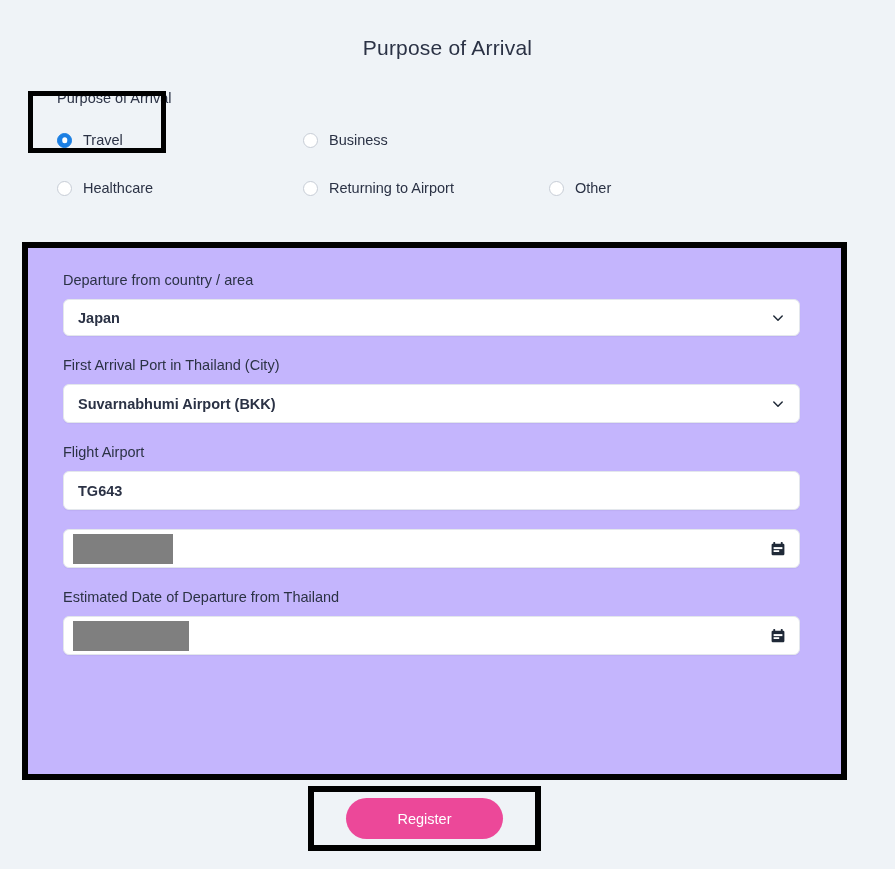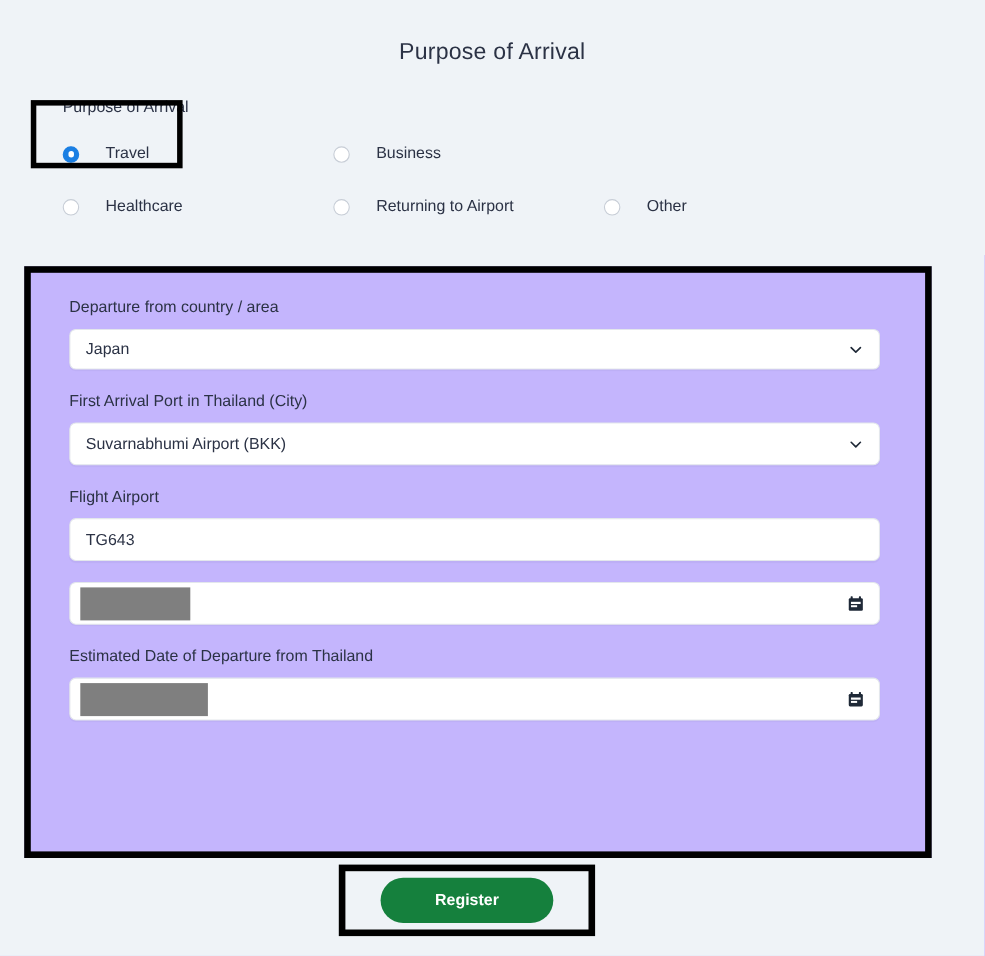--- a/index.html
+++ b/index.html
@@ -45,21 +45,21 @@
     width: 800px;
   }
   .radio-row {
     display: flex;
     align-items: center;
     height: 48px;
   }
   .radio-item {
     display: flex;
     align-items: center;
-    gap: 24px;
+    gap: 11px;
     font-size: 14.5px;
     color: #2b3245;
     height: 48px;
   }
   .radio-col-1 { width: 246px; }
   .radio-col-2 { width: 246px; }
   .radio-col-3 { width: 246px; }
 
   .radio-dot {
     width: 15px;
@@ -128,20 +128,21 @@
     height: 37px;
     background: #ffffff;
     border: 1px solid #e3e7ec;
     border-radius: 6px;
     display: flex;
     align-items: center;
     padding: 0 14px;
     font-size: 14.5px;
     color: #2b3245;
     box-shadow: 0 1px 1px rgba(16,24,40,0.04);
+    font-weight: bold;
   }
   .input-box.tall { height: 39px; }
 
   .chev {
     position: absolute;
     right: 14px;
     top: 50%;
     transform: translateY(-50%);
     width: 14px;
     height: 14px;
@@ -177,30 +178,29 @@
     height: 65px;
     border: 6px solid #000000;
     display: flex;
     align-items: center;
     justify-content: center;
   }
   .register-btn {
     width: 157px;
     height: 41px;
     border-radius: 22px;
-    background: #15803d;
+    background: #ec4899;
     color: #ffffff;
     font-size: 14.5px;
     border: none;
     font-family: "Liberation Sans", sans-serif;
     cursor: pointer;
     display: flex;
     align-items: center;
     justify-content: center;
-    font-weight: bold;
   }
 </style>
 </head>
 <body>
 
 <h1 class="page-title">Purpose of Arrival</h1>
 
 <div class="purpose-section">
 
   <span class="field-label">Purpose of Arrival</span>

